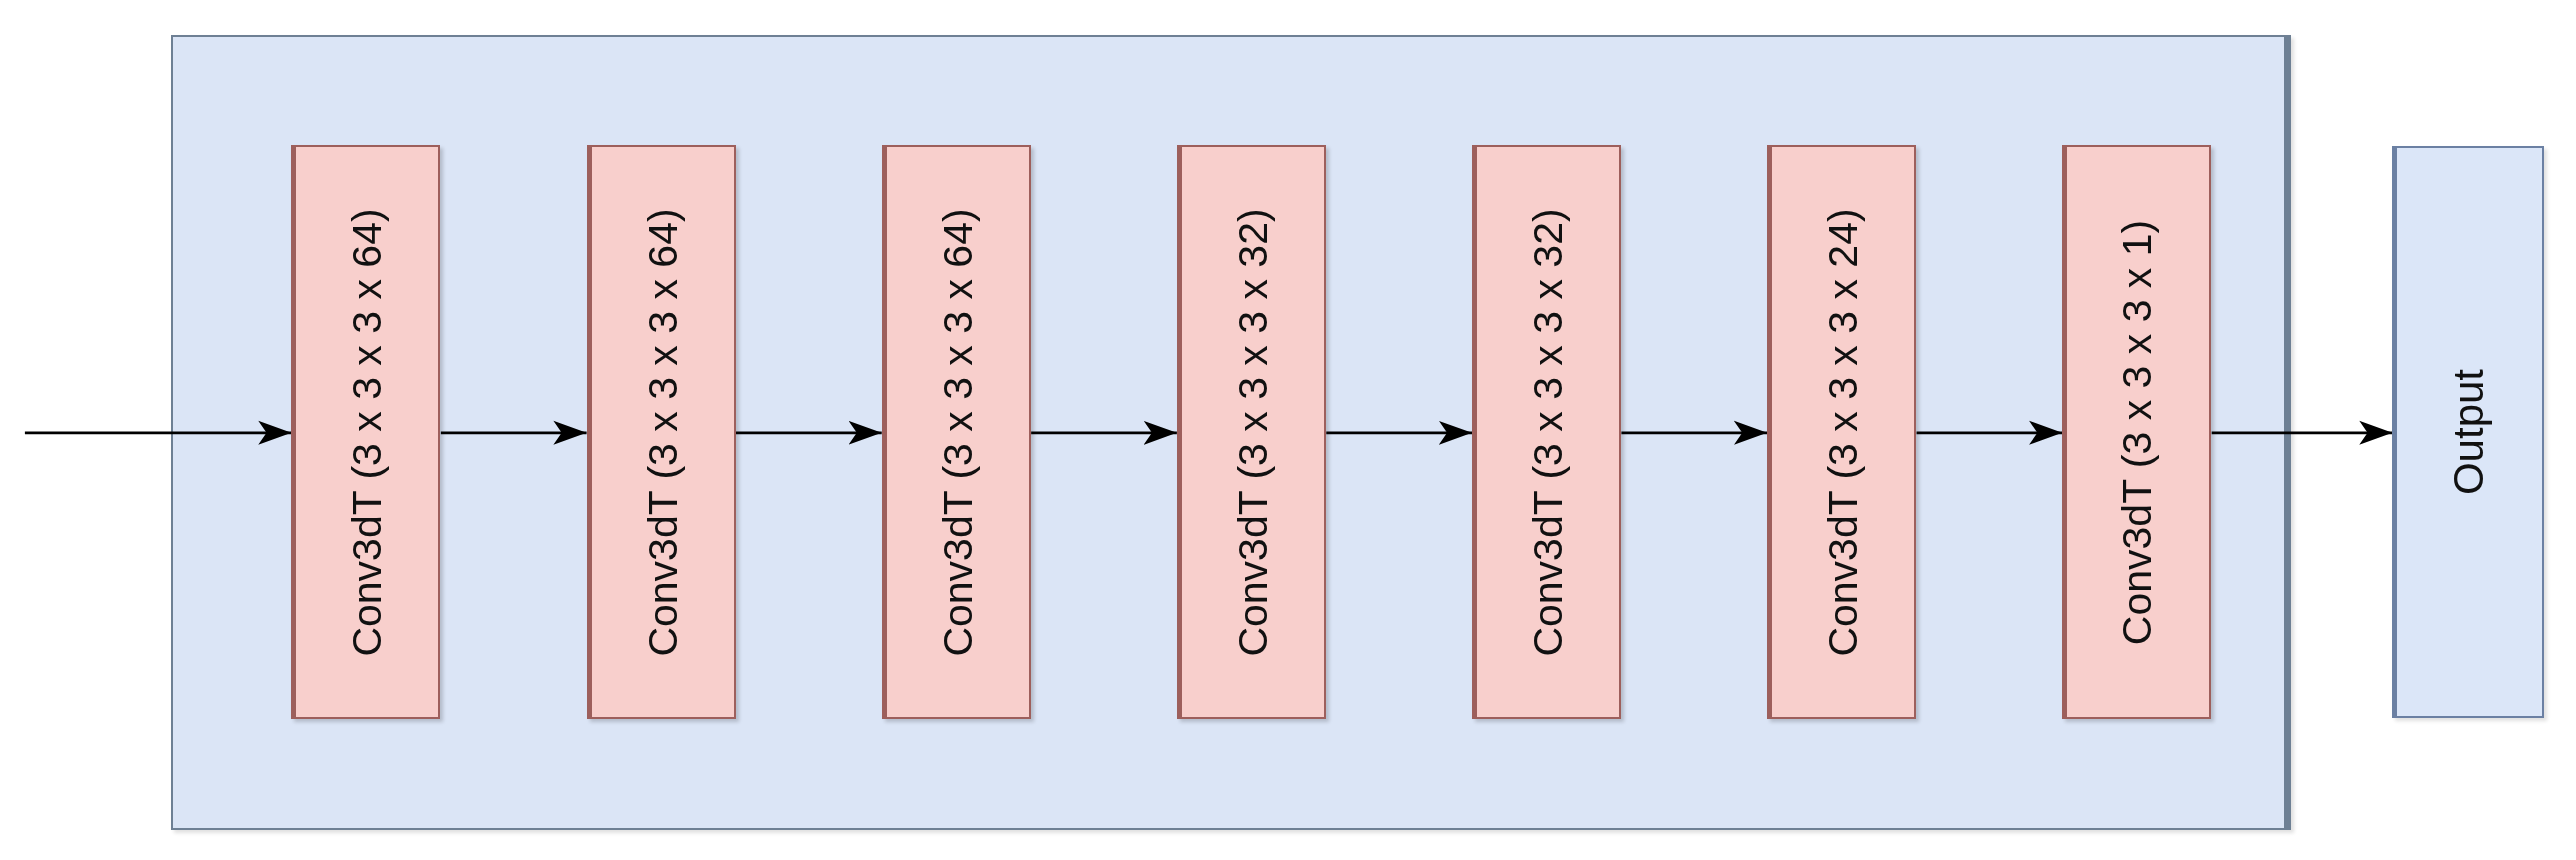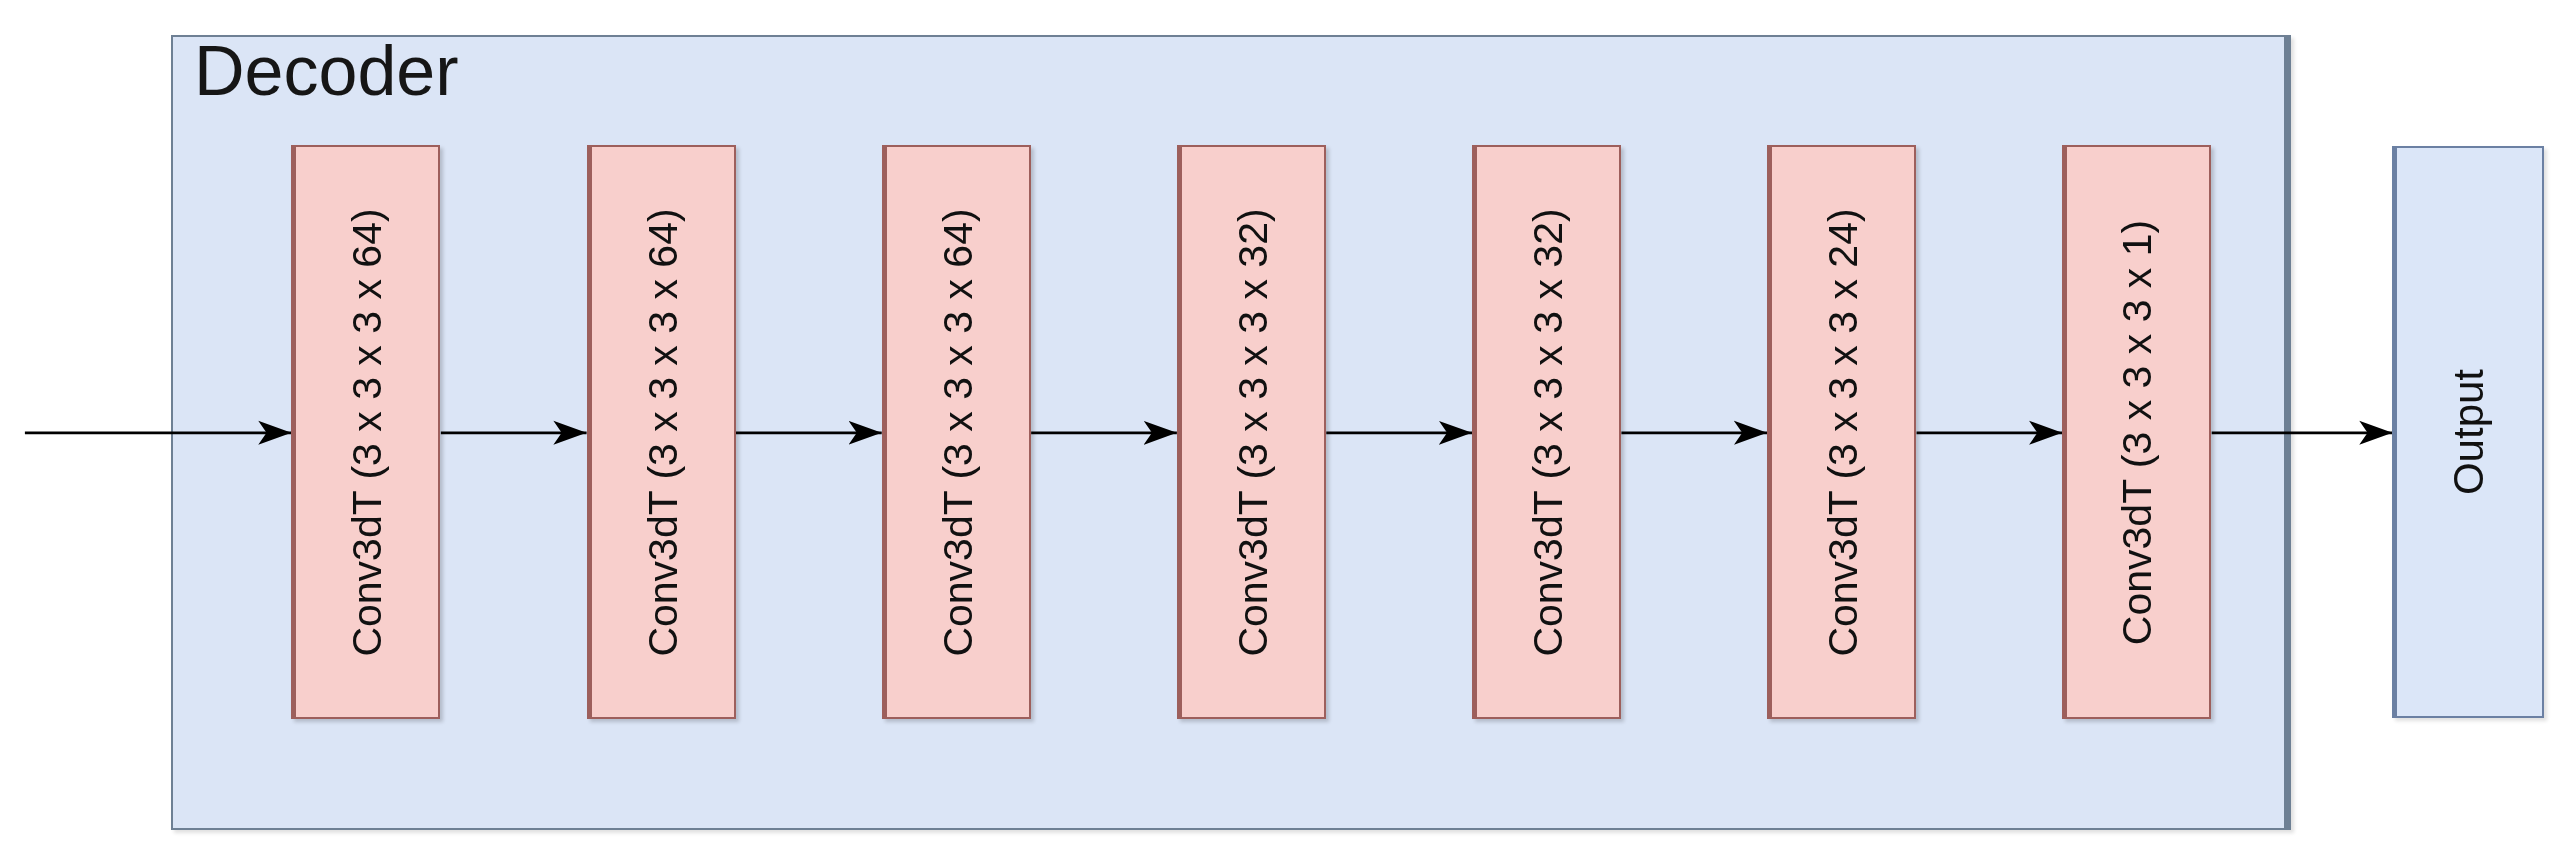--- a/index.html
+++ b/index.html
@@ -91,21 +91,20 @@
     pointer-events: none;
   }
 </style>
 </head>
 <body>
 
 <div class="canvas">
 
   <div class="decoder-box"></div>
 
-  <div class="decoder-title">Decoder</div>
 
   <svg class="arrow-layer" width="2576" height="861" viewBox="0 0 2793 933">
     <defs>
       <marker id="arrowhead" markerUnits="userSpaceOnUse" markerWidth="40" markerHeight="32" refX="36" refY="15" orient="auto">
         <path d="M0,2 L36,15 L0,28 L9,15 Z" fill="#000000"></path>
       </marker>
     </defs>
     <line x1="27" y1="469" x2="316" y2="469" stroke="#000000" stroke-width="3" marker-end="url(#arrowhead)"></line>
     <line x1="478" y1="469" x2="636" y2="469" stroke="#000000" stroke-width="3" marker-end="url(#arrowhead)"></line>
     <line x1="798" y1="469" x2="956" y2="469" stroke="#000000" stroke-width="3" marker-end="url(#arrowhead)"></line>

